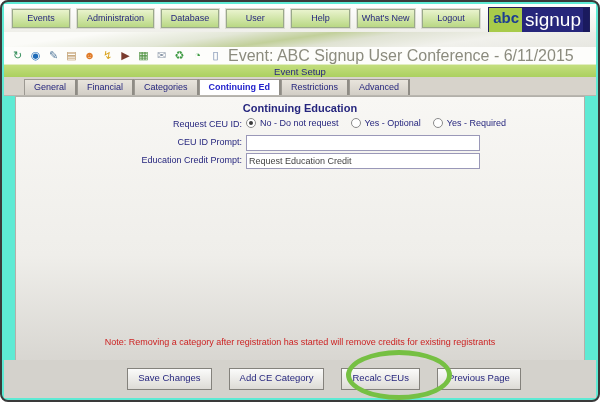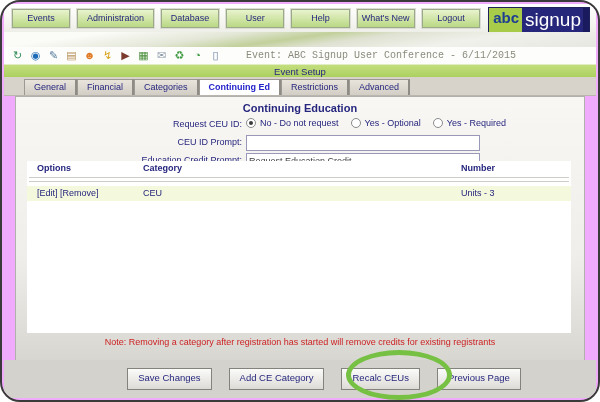--- a/index.html
+++ b/index.html
@@ -1,17 +1,17 @@
 <!DOCTYPE html>
 <html><head>
 <meta charset="utf-8">
 <style>
   html,body{margin:0;padding:0;background:#fff;font-family:"Liberation Sans",sans-serif;}
-  .screen{position:relative;width:596px;height:398px;border:2px solid #3a3a3a;border-radius:20px;
-    overflow:hidden;background:#f0abfc;}
+  .screen{position:relative;width:596px;height:398px;border:2px solid #3a3a3a;border-radius:8px;
+    overflow:hidden;background:#5eead4;}
   
   .topbar{position:absolute;left:2px;top:2px;right:2px;height:28px;
     background:linear-gradient(#ffffff,#efefe9);display:flex;align-items:center;}
   .menu-row{display:flex;align-items:center;gap:7px;margin-left:8px;width:468px;}
   .menu-btn{flex:1;height:17px;line-height:16px;text-align:center;font-size:9px;color:#26267e;
     background:linear-gradient(#e9f3cd,#b9d884);border:1px solid #9aa98a;outline:1px solid #dcdcd4;
     cursor:pointer;white-space:nowrap;padding:0 2px;}
   .menu-btn.wide{flex:1.35;}
   .logo{position:absolute;right:6px;top:3px;height:24px;display:flex;align-items:stretch;
     border:1px solid #20205c;}
@@ -21,21 +21,21 @@
     padding:1px 2px 0 3px;}
   .logo-strip{background:#1a1a5e;width:6px;}
   
   .wave{position:absolute;left:2px;top:30px;right:2px;height:15px;
     background:linear-gradient(172deg,#fbfbf8 15%,#e3e7d7 35%,#c2d09b 48%,#dfe2d2 58%,#f1f1ec 75%,#e7e7e1 100%);}
   
   .toolbar{position:absolute;left:2px;top:45px;right:2px;height:17px;background:#fdfdfb;
     display:flex;align-items:center;}
   .tb-icons{display:flex;align-items:center;gap:5px;margin-left:7px;}
   .tb-icon{width:13px;text-align:center;font-size:11px;line-height:13px;cursor:pointer;}
-  .event-label{margin-left:24px;font-family:Liberation Mono, monospace;font-size:10px;color:#8b8b7e;}
+  .event-label{margin-left:6px;font-family:Liberation Sans, sans-serif;font-size:16px;color:#8b8b7e;}
   
   .section-bar{position:absolute;left:2px;top:62px;right:2px;height:13px;
     background:linear-gradient(#c3de7d,#a9cf5d);text-align:center;font-size:9.5px;color:#26267e;
     line-height:13px;border-top:1px solid #e2eec2;}
   
   .tabrow{position:absolute;left:2px;top:75px;right:2px;height:18px;background:#d7d3cb;
     display:flex;align-items:flex-end;padding-left:20px;border-bottom:1px solid #b9b6af;}
   .tab{height:15px;line-height:15px;padding:0 9px;font-size:9px;color:#26267e;text-align:center;
     background:linear-gradient(#e8e4dc,#d2cec6);border:1px solid #9c9992;border-bottom:none;
     border-right:2px solid #8f8c85;cursor:pointer;white-space:nowrap;}
@@ -148,37 +148,20 @@
     <div class="form-row">
       <span class="form-label">CEU ID Prompt:</span>
       <input class="txt-input form-field" type="text" value="" style="">
     </div>
 
     <div class="form-row">
       <span class="form-label">Education Credit Prompt:</span>
       <input class="txt-input form-field" type="text" value="Request Education Credit" style="">
     </div>
 
-    <div class="ce-table">
-      <div class="tbl-head">
-        <span class="col-options">Options</span>
-        <span class="col-category">Category</span>
-        <span class="col-number">Number</span>
-      </div>
-      <div class="rule"></div>
-      <div class="rule gap"></div>
-      <div class="tbl-row">
-        <span class="col-options">
-          <span class="row-link">[Edit]</span>
-          <span class="row-link">[Remove]</span>
-        </span>
-        <span class="col-category">CEU</span>
-        <span class="col-number">Units - 3</span>
-      </div>
-    </div>
 
     <div class="note">Note: Removing a category after registration has started will remove credits for existing registrants</div>
   </div>
 
   <div class="footer">
     <div class="foot-btn">Save Changes</div>
     <div class="foot-btn">Add CE Category</div>
     <div class="foot-btn">Recalc CEUs</div>
     <div class="foot-btn">Previous Page</div>
   </div>

